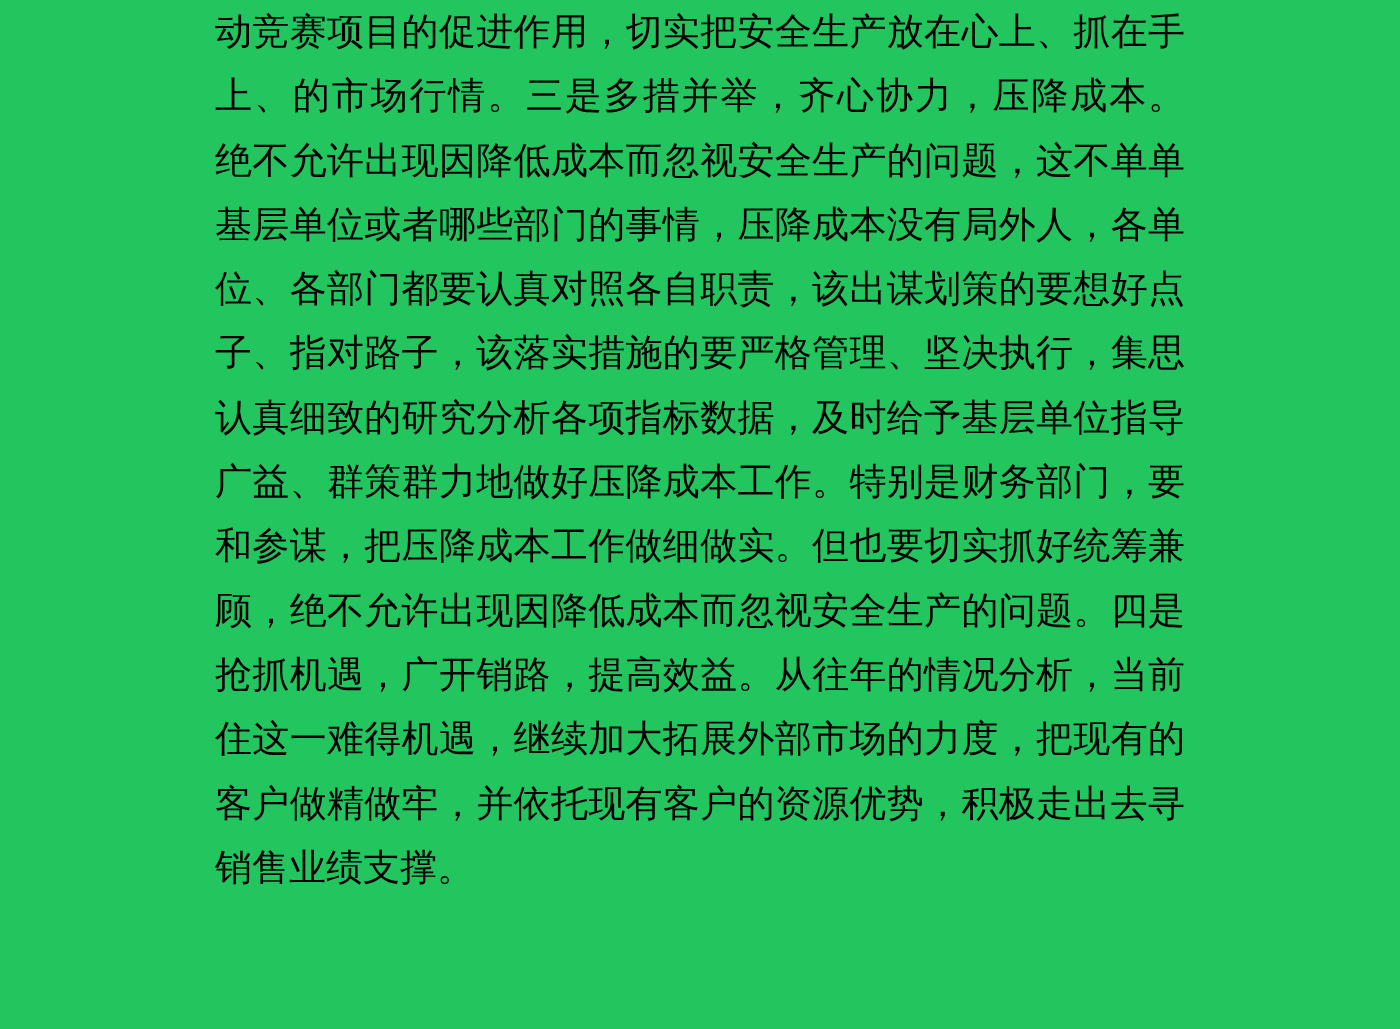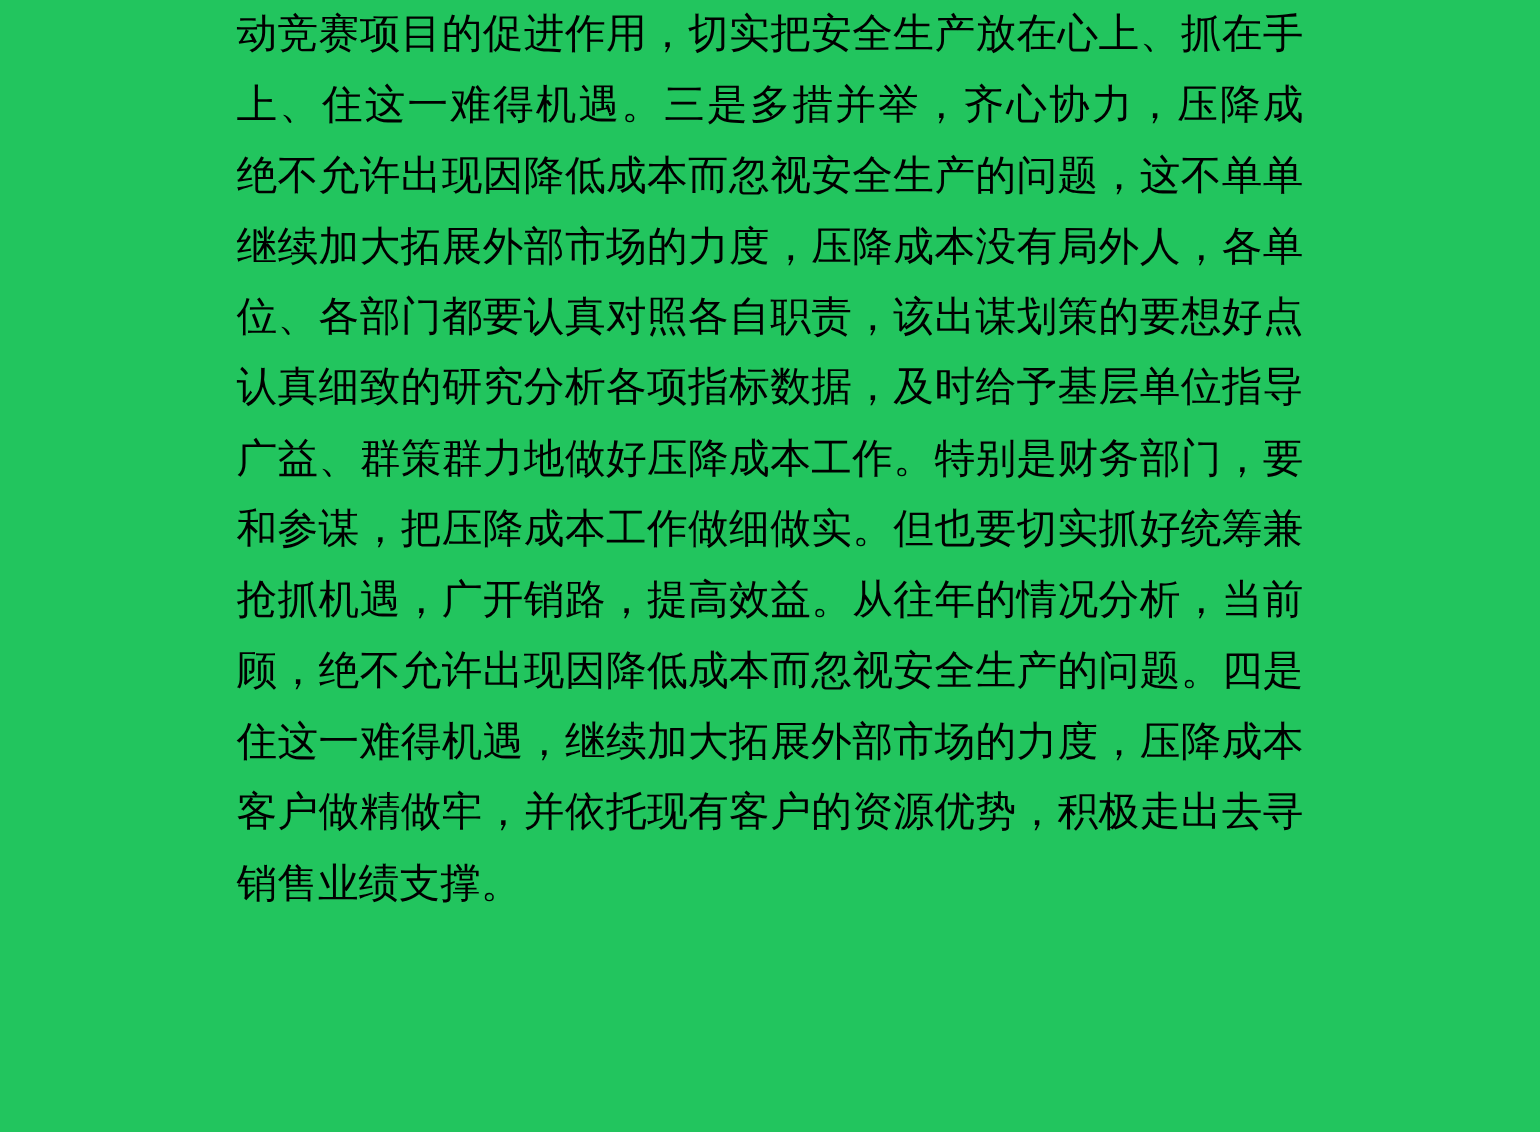--- a/index.html
+++ b/index.html
@@ -41,41 +41,42 @@
   .seg.bold { font-weight: normal; }
 </style>
 </head>
 <body>
 
 <div class="page">
   <div class="text-block">
 
     <div class="line"><span class="seg">动竞赛项目的促进作用，切实把安全生产放在心上、抓在手</span></div>
 
-    <div class="line"><span class="seg">上、住这一难得机遇。</span><span class="seg bold">三是多措并举，齐心协力，压降成本。</span></div>
+    <div class="line"><span class="seg">上、的市场行情。</span><span class="seg bold">三是多措并举，齐心协力，压降成本。</span></div>
 
     <div class="line"><span class="seg">绝不允许出现因降低成本而忽视安全生产的问题，这不单单是</span></div>
 
-    <div class="line"><span class="seg">继续加大拓展外部市场的力度，压降成本没有局外人，各单</span></div>
+    <div class="line"><span class="seg">基层单位或者哪些部门的事情，压降成本没有局外人，各单</span></div>
 
     <div class="line"><span class="seg">位、各部门都要认真对照各自职责，该出谋划策的要想好点</span></div>
 
+    <div class="line"><span class="seg">子、指对路子，该落实措施的要严格管理、坚决执行，集思</span></div>
 
     <div class="line"><span class="seg">认真细致的研究分析各项指标数据，及时给予基层单位指导</span></div>
 
     <div class="line"><span class="seg">广益、群策群力地做好压降成本工作。特别是财务部门，要</span></div>
 
     <div class="line"><span class="seg">和参谋，把压降成本工作做细做实。但也要切实抓好统筹兼</span></div>
 
+    <div class="line"><span class="seg">顾，绝不允许出现因降低成本而忽视安全生产的问题。</span><span class="seg bold">四是</span></div>
+
     <div class="line"><span class="seg bold">抢抓机遇，广开销路，提高效益。</span><span class="seg">从往年的情况分析，当前</span></div>
 
-    <div class="line"><span class="seg">顾，绝不允许出现因降低成本而忽视安全生产的问题。</span><span class="seg bold">四是</span></div>
 
-
-    <div class="line"><span class="seg">住这一难得机遇，继续加大拓展外部市场的力度，压降成本</span></div>
+    <div class="line"><span class="seg">住这一难得机遇，继续加大拓展外部市场的力度，把现有的</span></div>
 
     <div class="line"><span class="seg">客户做精做牢，并依托现有客户的资源优势，积极走出去寻</span></div>
 
 
     <div class="line last-line"><span class="seg">销售业绩支撑。</span></div>
 
   </div>
 </div>
 
 </body></html>

